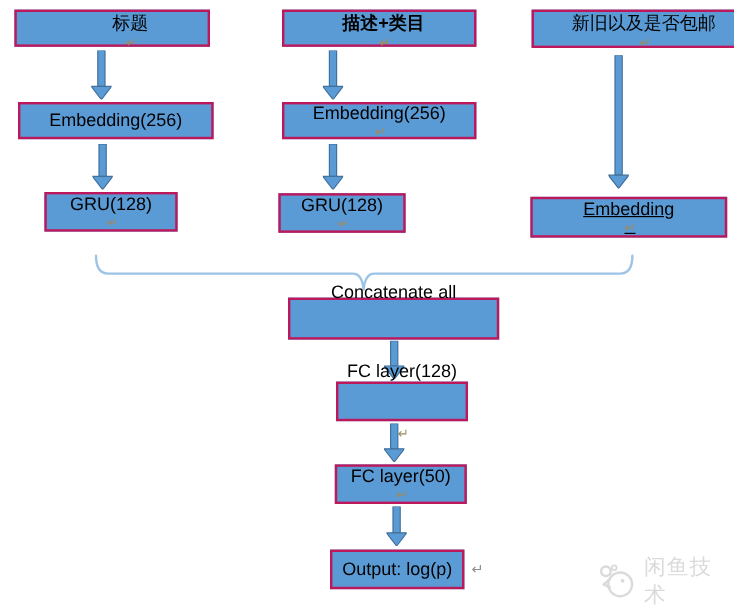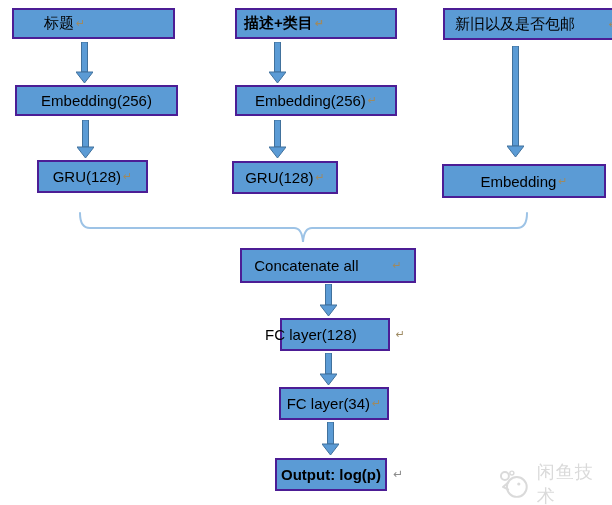--- a/index.html
+++ b/index.html
@@ -6,50 +6,51 @@
   #canvas{
     position:relative;
     width:612px;height:505px;
     background:#ffffff;
     font-family:"Liberation Sans","DejaVu Sans",sans-serif;
     overflow:hidden;
   }
   .node{
     position:absolute;
     background:#5b9bd5;
-    border:2px solid #4c1d95;
+    border:2px solid #be185d;
     box-sizing:border-box;
     color:#000000;
     font-size:15px;
     display:flex;
     align-items:center;
     justify-content:center;
     white-space:nowrap;
+    flex-direction:column;
   }
   .pmark{
     font-size:11px;
     color:#9e8a62;
     margin-left:2px;
     align-self:center;
   }
   .arrow{position:absolute;}
   .brace{position:absolute;}
   
   #n-title-input   {left:12px;  top:8px;   width:163px; height:31px; padding-left:30px; justify-content:flex-start;}
   #n-desc-input    {left:235px; top:8px;   width:162px; height:31px; padding-left:7px;  justify-content:flex-start;font-weight:bold;}
   #n-attrs-input   {left:443px; top:8px;   width:177px; height:32px; padding-left:10px; justify-content:space-between;}
   #n-title-emb     {left:15px;  top:85px;  width:163px; height:31px;}
   #n-desc-emb      {left:235px; top:85px;  width:162px; height:31px;}
   #n-title-gru     {left:37px;  top:160px; width:111px; height:33px;}
   #n-desc-gru      {left:232px; top:161px; width:106px; height:33px;}
-  #n-attrs-emb     {left:442px; top:164px; width:164px; height:34px;}
+  #n-attrs-emb     {left:442px; top:164px; width:164px; height:34px;text-decoration:underline;}
   #n-concat        {left:240px; top:248px; width:176px; height:35px;gap:32px;}
   #n-fc1           {left:280px; top:318px; width:110px; height:33px;gap:37px;}
   #n-fc2           {left:279px; top:387px; width:110px; height:33px;}
-  #n-output        {left:275px; top:458px; width:112px; height:33px;font-weight:bold;}
+  #n-output        {left:275px; top:458px; width:112px; height:33px;}
   
   #ar-title-1 {left:76px;  top:42px;}
   #ar-desc-1  {left:269px; top:42px;}
   #ar-title-2 {left:77px;  top:120px;}
   #ar-desc-2  {left:269px; top:120px;}
   #ar-attrs   {left:507px; top:46px;}
   #ar-concat  {left:320px; top:284px;}
   #ar-fc1     {left:320px; top:353px;}
   #ar-fc2     {left:322px; top:422px;}
   #brace-all  {left:75px;  top:208px;}
@@ -148,21 +149,21 @@
     <span>FC layer(128)</span>
     <span class="pmark">↵</span>
   </div>
 
   <svg class="arrow" id="ar-fc1" width="17" height="32">
     <rect x="5.5" y="0" width="6" height="21" fill="#5b9bd5" stroke="#41719c" stroke-width="1"></rect>
     <polygon points="0,21 17,21 8.5,32" fill="#5b9bd5" stroke="#41719c" stroke-width="1"></polygon>
   </svg>
 
   <div class="node" id="n-fc2">
-    <span>FC layer(34)</span>
+    <span>FC layer(50)</span>
     <span class="pmark">↵</span>
   </div>
 
   <svg class="arrow" id="ar-fc2" width="17" height="33">
     <rect x="5.5" y="0" width="6" height="22" fill="#5b9bd5" stroke="#41719c" stroke-width="1"></rect>
     <polygon points="0,22 17,22 8.5,33" fill="#5b9bd5" stroke="#41719c" stroke-width="1"></polygon>
   </svg>
 
   <div class="node" id="n-output">
     <span>Output: log(p)</span>

